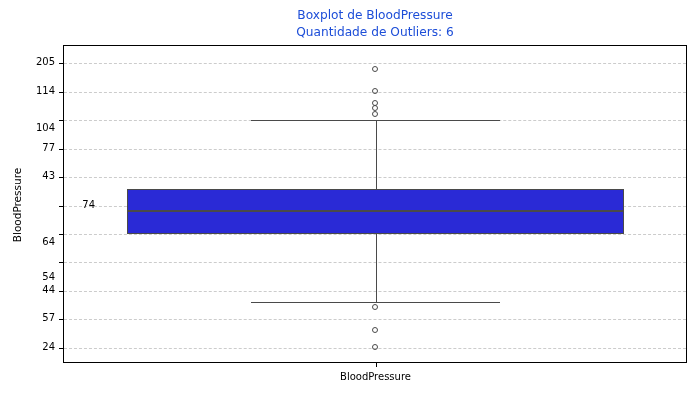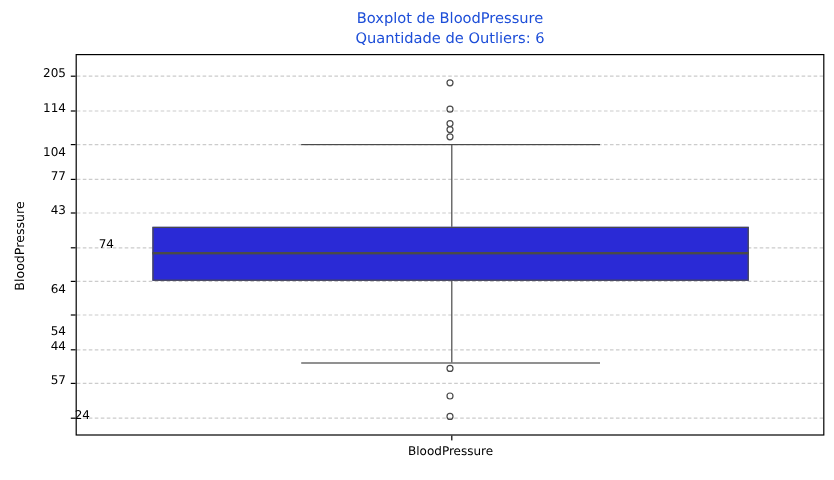--- a/index.html
+++ b/index.html
@@ -77,21 +77,21 @@
 <div class="figure">
   <div class="title-block">
     <div>Boxplot de BloodPressure</div>
     <div>Quantidade de Outliers: 6</div>
   </div>
   <div class="y-label">BloodPressure</div>
   <div class="axes-frame"></div>
   <div class="x-tick-label">BloodPressure</div>
 <div class="gen" style="left: 64px; top: 347.654px; width: 622px; height: 0px; border-top: 1px dashed rgb(204, 204, 204); z-index: 1;"></div>
     <div class="gen" style="left: 59px; top: 347.654px; width: 4px; height: 1px; background: rgb(0, 0, 0); z-index: 6;"></div>
-    <div class="ytick-label-gen" style="top: 340.654px; padding-left: 20px;">24</div>
+    <div class="ytick-label-gen" style="top: 340.654px;">24</div>
     <div class="gen" style="left: 64px; top: 319.236px; width: 622px; height: 0px; border-top: 1px dashed rgb(204, 204, 204); z-index: 1;"></div>
     <div class="gen" style="left: 59px; top: 319.236px; width: 4px; height: 1px; background: rgb(0, 0, 0); z-index: 6;"></div>
     <div class="ytick-label-gen" style="top: 312.236px;">57</div>
     <div class="gen" style="left: 64px; top: 290.818px; width: 622px; height: 0px; border-top: 1px dashed rgb(204, 204, 204); z-index: 1;"></div>
     <div class="gen" style="left: 59px; top: 290.818px; width: 4px; height: 1px; background: rgb(0, 0, 0); z-index: 6;"></div>
     <div class="ytick-label-gen" style="top: 283.818px;">44</div>
     <div class="gen" style="left: 64px; top: 262.399px; width: 622px; height: 0px; border-top: 1px dashed rgb(204, 204, 204); z-index: 1;"></div>
     <div class="gen" style="left: 59px; top: 262.399px; width: 4px; height: 1px; background: rgb(0, 0, 0); z-index: 6;"></div>
     <div class="ytick-label-gen" style="top: 255.399px; margin-top: 16px;">54</div>
     <div class="gen" style="left: 64px; top: 233.981px; width: 622px; height: 0px; border-top: 1px dashed rgb(204, 204, 204); z-index: 1;"></div>

